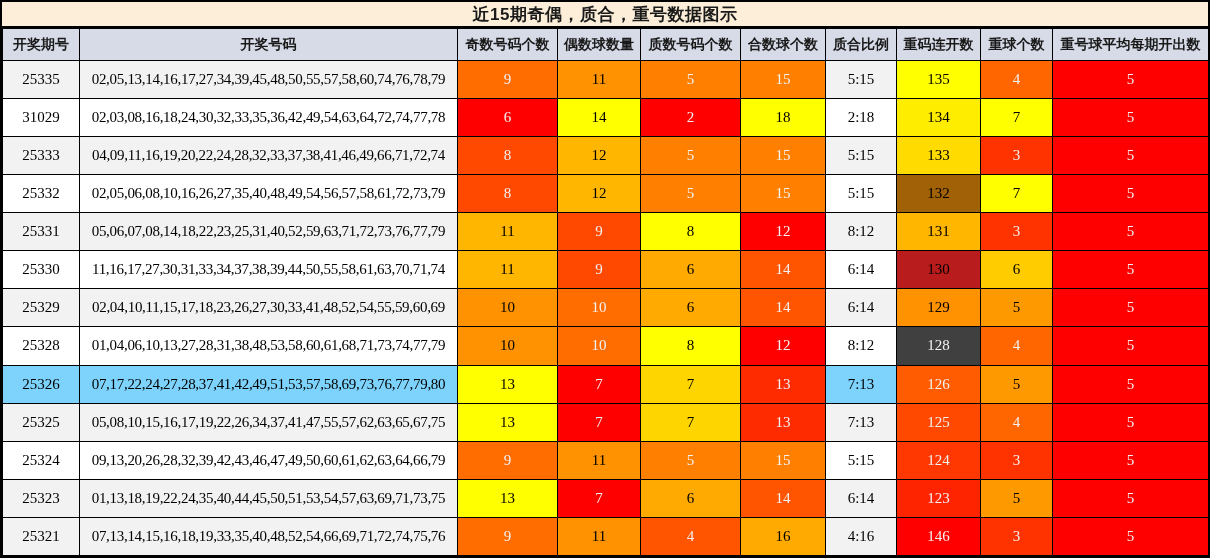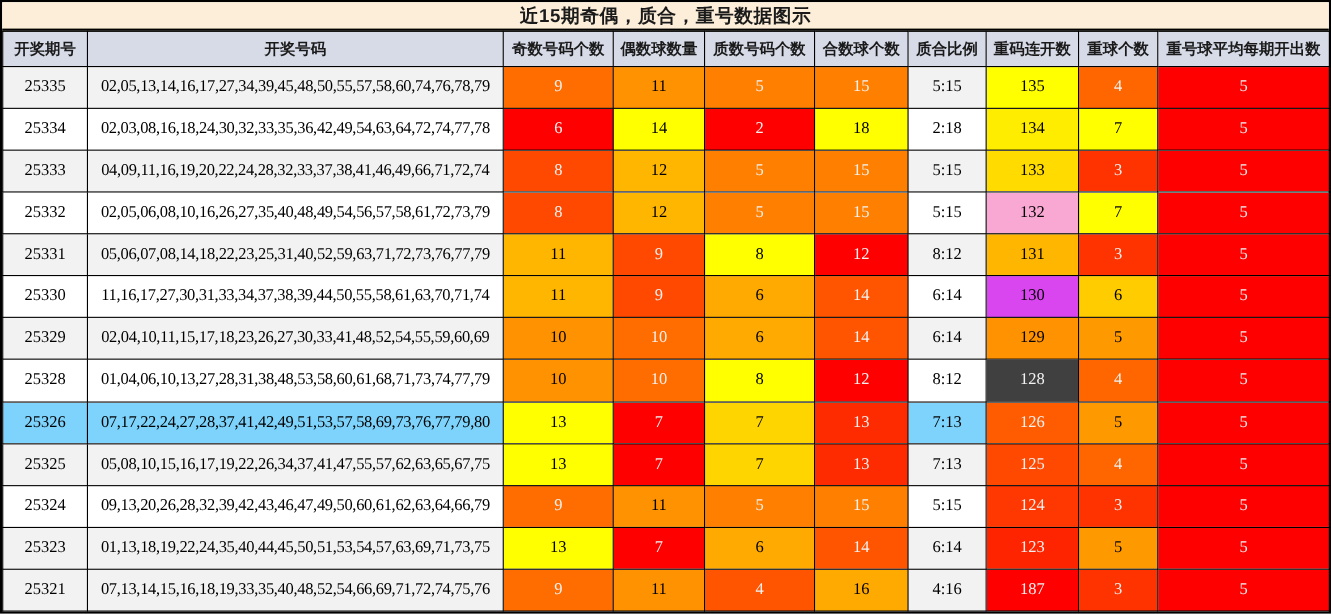--- a/index.html
+++ b/index.html
@@ -94,21 +94,21 @@
     <td class="heat" style="background: rgb(255, 109, 0); color: rgb(242, 242, 242);">9</td>
     <td class="heat" style="background: rgb(255, 146, 0); color: rgb(0, 0, 0);">11</td>
     <td class="heat" style="background: rgb(255, 128, 0); color: rgb(242, 242, 242);">5</td>
     <td class="heat" style="background: rgb(255, 128, 0); color: rgb(242, 242, 242);">15</td>
     <td class="ratio">5:15</td>
     <td class="heat" style="background: rgb(255, 255, 0); color: rgb(0, 0, 0);">135</td>
     <td class="heat" style="background: rgb(255, 102, 0); color: rgb(242, 242, 242);">4</td>
     <td class="heat" style="background: rgb(255, 0, 0); color: rgb(242, 242, 242);">5</td>
   </tr>
         <tr style="background: rgb(255, 255, 255);">
-    <td class="period">25334</td>
+    <td class="period">31029</td>
     <td class="numbers">02,03,08,16,18,24,30,32,33,35,36,42,49,54,63,64,72,74,77,78</td>
     <td class="heat" style="background: rgb(255, 0, 0); color: rgb(242, 242, 242);">6</td>
     <td class="heat" style="background: rgb(255, 255, 0); color: rgb(0, 0, 0);">14</td>
     <td class="heat" style="background: rgb(255, 0, 0); color: rgb(242, 242, 242);">2</td>
     <td class="heat" style="background: rgb(255, 255, 0); color: rgb(0, 0, 0);">18</td>
     <td class="ratio">2:18</td>
     <td class="heat" style="background: rgb(255, 237, 0); color: rgb(0, 0, 0);">134</td>
     <td class="heat" style="background: rgb(255, 255, 0); color: rgb(0, 0, 0);">7</td>
     <td class="heat" style="background: rgb(255, 0, 0); color: rgb(242, 242, 242);">5</td>
   </tr>
@@ -125,21 +125,21 @@
     <td class="heat" style="background: rgb(255, 0, 0); color: rgb(242, 242, 242);">5</td>
   </tr>
         <tr style="background: rgb(255, 255, 255);">
     <td class="period">25332</td>
     <td class="numbers">02,05,06,08,10,16,26,27,35,40,48,49,54,56,57,58,61,72,73,79</td>
     <td class="heat" style="background: rgb(255, 73, 0); color: rgb(242, 242, 242);">8</td>
     <td class="heat" style="background: rgb(255, 182, 0); color: rgb(0, 0, 0);">12</td>
     <td class="heat" style="background: rgb(255, 128, 0); color: rgb(242, 242, 242);">5</td>
     <td class="heat" style="background: rgb(255, 128, 0); color: rgb(242, 242, 242);">15</td>
     <td class="ratio">5:15</td>
-    <td class="heat" style="background: #f9a8d4; color: rgb(0, 0, 0);">132</td>
+    <td class="heat" style="background: #a16207; color: rgb(0, 0, 0);">132</td>
     <td class="heat" style="background: rgb(255, 255, 0); color: rgb(0, 0, 0);">7</td>
     <td class="heat" style="background: rgb(255, 0, 0); color: rgb(242, 242, 242);">5</td>
   </tr>
         <tr style="background: rgb(242, 242, 242);">
     <td class="period">25331</td>
     <td class="numbers">05,06,07,08,14,18,22,23,25,31,40,52,59,63,71,72,73,76,77,79</td>
     <td class="heat" style="background: rgb(255, 182, 0); color: rgb(0, 0, 0);">11</td>
     <td class="heat" style="background: rgb(255, 73, 0); color: rgb(242, 242, 242);">9</td>
     <td class="heat" style="background: rgb(255, 255, 0); color: rgb(0, 0, 0);">8</td>
     <td class="heat" style="background: rgb(255, 0, 0); color: rgb(242, 242, 242);">12</td>
@@ -149,21 +149,21 @@
     <td class="heat" style="background: rgb(255, 0, 0); color: rgb(242, 242, 242);">5</td>
   </tr>
         <tr style="background: rgb(255, 255, 255);">
     <td class="period">25330</td>
     <td class="numbers">11,16,17,27,30,31,33,34,37,38,39,44,50,55,58,61,63,70,71,74</td>
     <td class="heat" style="background: rgb(255, 182, 0); color: rgb(0, 0, 0);">11</td>
     <td class="heat" style="background: rgb(255, 73, 0); color: rgb(242, 242, 242);">9</td>
     <td class="heat" style="background: rgb(255, 170, 0); color: rgb(0, 0, 0);">6</td>
     <td class="heat" style="background: rgb(255, 85, 0); color: rgb(242, 242, 242);">14</td>
     <td class="ratio">6:14</td>
-    <td class="heat" style="background: #d946ef; color: rgb(0, 0, 0);">130</td>
+    <td class="heat" style="background: #b91c1c; color: rgb(0, 0, 0);">130</td>
     <td class="heat" style="background: rgb(255, 204, 0); color: rgb(0, 0, 0);">6</td>
     <td class="heat" style="background: rgb(255, 0, 0); color: rgb(242, 242, 242);">5</td>
   </tr>
         <tr style="background: rgb(242, 242, 242);">
     <td class="period">25329</td>
     <td class="numbers">02,04,10,11,15,17,18,23,26,27,30,33,41,48,52,54,55,59,60,69</td>
     <td class="heat" style="background: rgb(255, 146, 0); color: rgb(0, 0, 0);">10</td>
     <td class="heat" style="background: rgb(255, 109, 0); color: rgb(242, 242, 242);">10</td>
     <td class="heat" style="background: rgb(255, 170, 0); color: rgb(0, 0, 0);">6</td>
     <td class="heat" style="background: rgb(255, 85, 0); color: rgb(242, 242, 242);">14</td>
@@ -233,19 +233,19 @@
     <td class="heat" style="background: rgb(255, 0, 0); color: rgb(242, 242, 242);">5</td>
   </tr>
         <tr style="background: rgb(242, 242, 242);">
     <td class="period">25321</td>
     <td class="numbers">07,13,14,15,16,18,19,33,35,40,48,52,54,66,69,71,72,74,75,76</td>
     <td class="heat" style="background: rgb(255, 109, 0); color: rgb(242, 242, 242);">9</td>
     <td class="heat" style="background: rgb(255, 146, 0); color: rgb(0, 0, 0);">11</td>
     <td class="heat" style="background: rgb(255, 85, 0); color: rgb(242, 242, 242);">4</td>
     <td class="heat" style="background: rgb(255, 170, 0); color: rgb(0, 0, 0);">16</td>
     <td class="ratio">4:16</td>
-    <td class="heat" style="background: rgb(255, 0, 0); color: rgb(242, 242, 242);">187</td>
+    <td class="heat" style="background: rgb(255, 0, 0); color: rgb(242, 242, 242);">146</td>
     <td class="heat" style="background: rgb(255, 51, 0); color: rgb(242, 242, 242);">3</td>
     <td class="heat" style="background: rgb(255, 0, 0); color: rgb(242, 242, 242);">5</td>
   </tr>
       </tbody>
   </table>
 </div>
 
 </body></html>

